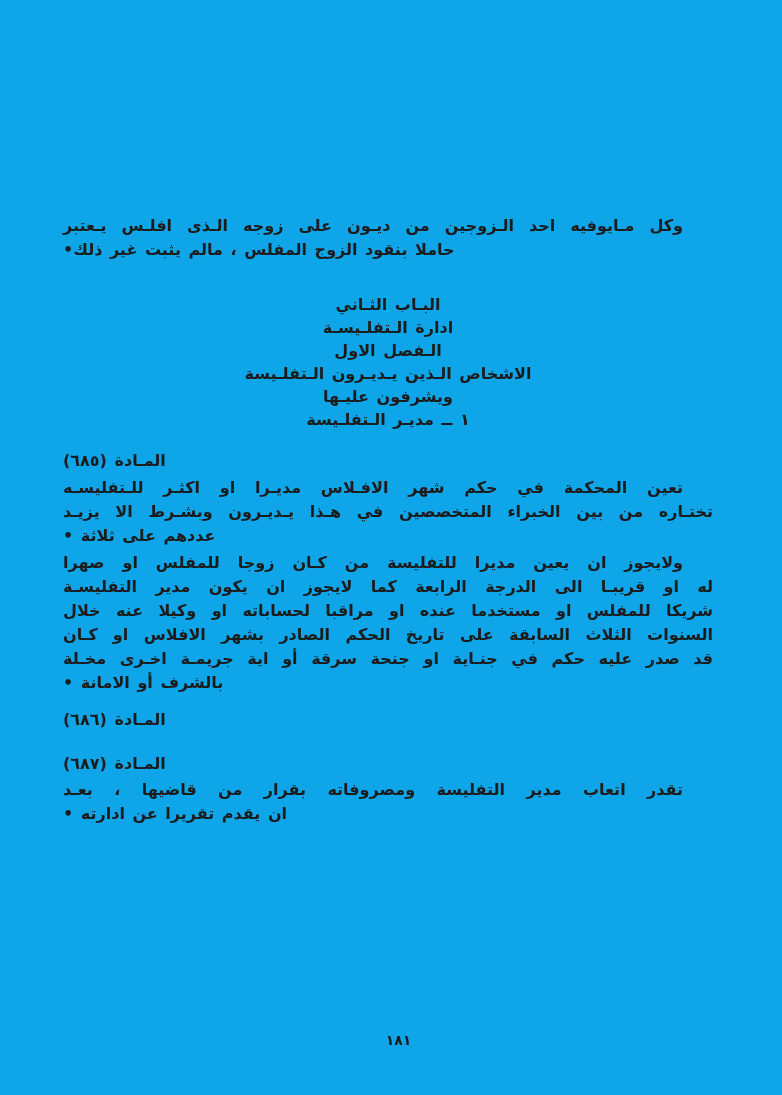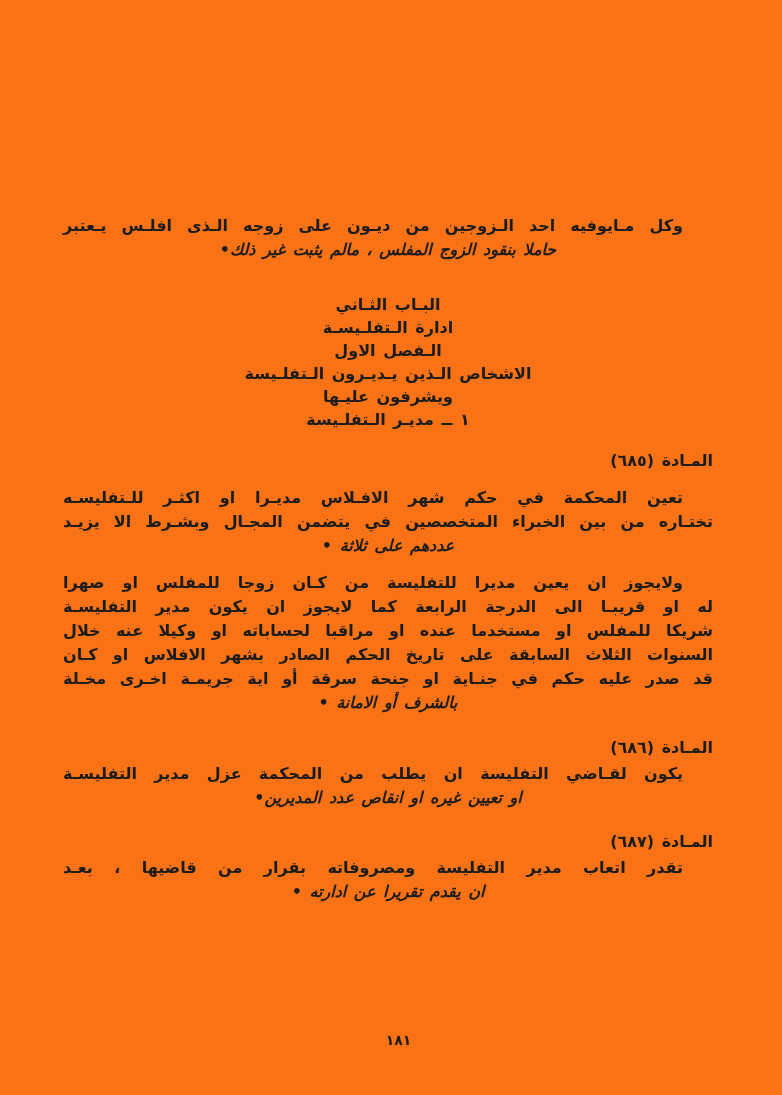--- a/index.html
+++ b/index.html
@@ -1,42 +1,42 @@
 <!DOCTYPE html>
 <html lang="ar" dir="rtl"><head>
 <meta charset="utf-8">
 <style>
   html,body { margin:0; padding:0; background:#ffffff; }
   .page {
     position:relative;
     width:782px; height:1095px;
-    background:#f97316;
+    background:#0ea5e9;
     color:#1c1c1c;
     font-family:"DejaVu Sans", sans-serif;
     font-weight:700;
     overflow:hidden;
   }
   .text-block {
     position:absolute;
     top:214px; right:69px; left:63px;
     direction:rtl;
     font-size:16px;
     word-spacing:2px;
   }
   .bl  { line-height:24px; }                 
   .jl  { text-align:justify; text-align-last:justify; text-justify:inter-word; }
-  .el  { text-align:center;font-style:italic; }                 
+  .el  { text-align:left; }                 
   .ind { text-indent:30px; }                 
   .hl  { line-height:23px; text-align:center; } 
   .headings { margin-top:31px; }
-  .a-title  { line-height:24px; text-align:right; }
+  .a-title  { line-height:24px; text-align:left; }
   .t685 { margin-top:18px; }
-  .t686 { margin-top:21px; }
+  .t686 { margin-top:13px; }
   .t687 { margin-top:20px; }
-  .p-tight { margin-top:13px; }
+  .p-tight { margin-top:3px; }
   .p-tighter { margin-top:2px; }
   .page-number {
     position:absolute;
     top:1030px; left:0; right:0;
     text-align:center;
     font-size:14px;
     line-height:20px;
     direction:rtl;
     letter-spacing:2px;
     padding-left:15px;
@@ -58,37 +58,33 @@
       <div class="hl">ادارة الـتفلـيسـة</div>
       <div class="hl">الـفصل الاول</div>
       <div class="hl">الاشخاص الـذين يـديـرون الـتفلـيسة</div>
       <div class="hl">ويشرفون عليـها</div>
       <div class="hl">١ ــ مديـر الـتفلـيسة</div>
     </div>
 
     <div class="a-title t685">المـادة (٦٨٥)</div>
     <div class="p-tight">
       <div class="bl jl ind">تعين المحكمة في حكم شهر الافـلاس مديـرا او اكثـر للـتفليسـه</div>
-      <div class="bl jl">تختـاره من بين الخبراء المتخصصين في يتضمن المجـال وبشـرط الا يزيـد</div>
+      <div class="bl jl">تختـاره من بين الخبراء المتخصصين في هـذا يـديـرون وبشـرط الا يزيـد</div>
       <div class="bl el">عددهم على ثلاثة •</div>
     </div>
     <div class="p-tight">
       <div class="bl jl ind">ولايجوز ان يعين مديرا للتفليسة من كـان زوجا للمفلس او صهرا</div>
       <div class="bl jl">له او قريبـا الى الدرجة الرابعة كما لايجوز ان يكون مدير التفليسـة</div>
       <div class="bl jl">شريكا للمفلس او مستخدما عنده او مراقبا لحساباته او وكيلا عنه خلال</div>
       <div class="bl jl">السنوات الثلاث السابقة على تاريخ الحكم الصادر بشهر الافلاس او كـان</div>
       <div class="bl jl">قد صدر عليه حكم في جنـاية او جنحة سرقة أو اية جريمـة اخـرى مخـلة</div>
       <div class="bl el">بالشرف أو الامانة •</div>
     </div>
 
     <div class="a-title t686">المـادة (٦٨٦)</div>
-    <div class="p-tighter">
-      <div class="bl jl ind">يكون لقـاضي التفليسة ان يطلب من المحكمة عزل مدير التفليسـة</div>
-      <div class="bl el">او تعيين غيره او انقاص عدد المديرين•</div>
-    </div>
 
     <div class="a-title t687">المـادة (٦٨٧)</div>
     <div class="p-tighter">
       <div class="bl jl ind">تقدر اتعاب مدير التفليسة ومصروفاته بقرار من قاضيها ، بعـد</div>
       <div class="bl el">ان يقدم تقريرا عن ادارته •</div>
     </div>
 
   </div>
 
   <div class="page-number">١٨١</div>

